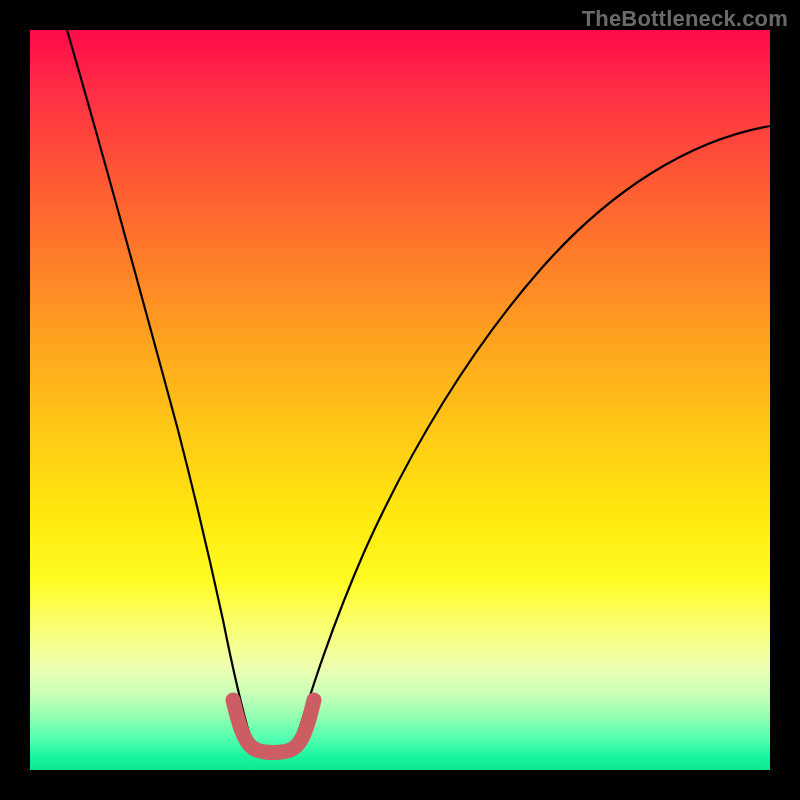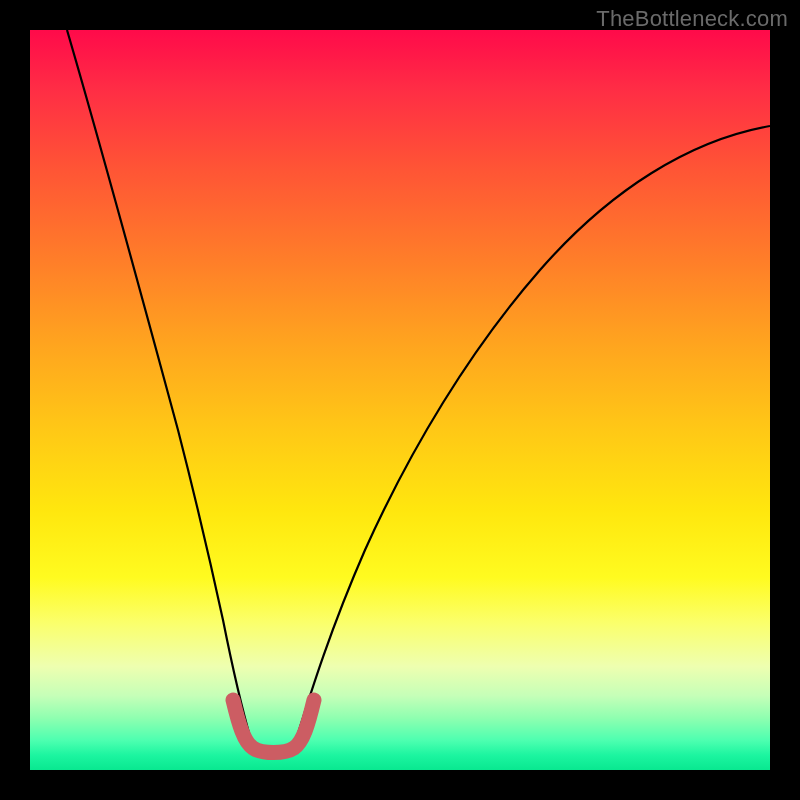--- a/index.html
+++ b/index.html
@@ -49,21 +49,21 @@
   svg.curves {
     position: absolute;
     inset: 0;
   }
   .watermark {
     position: absolute;
     top: 6px;
     right: 12px;
     color: #6a6a6a;
     font-size: 22px;
-    font-weight: 400;
+    font-weight: 700;
     letter-spacing: 0.2px;
     user-select: none;
   }
 </style>
 </head>
 <body>
 
 <div class="frame">
 
   <div class="plot">

